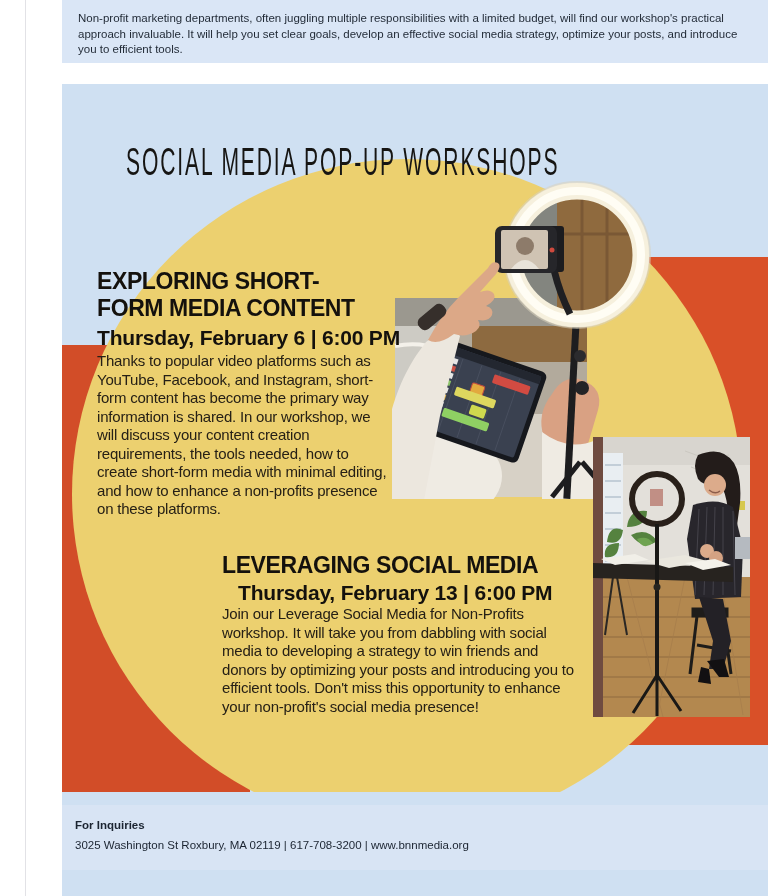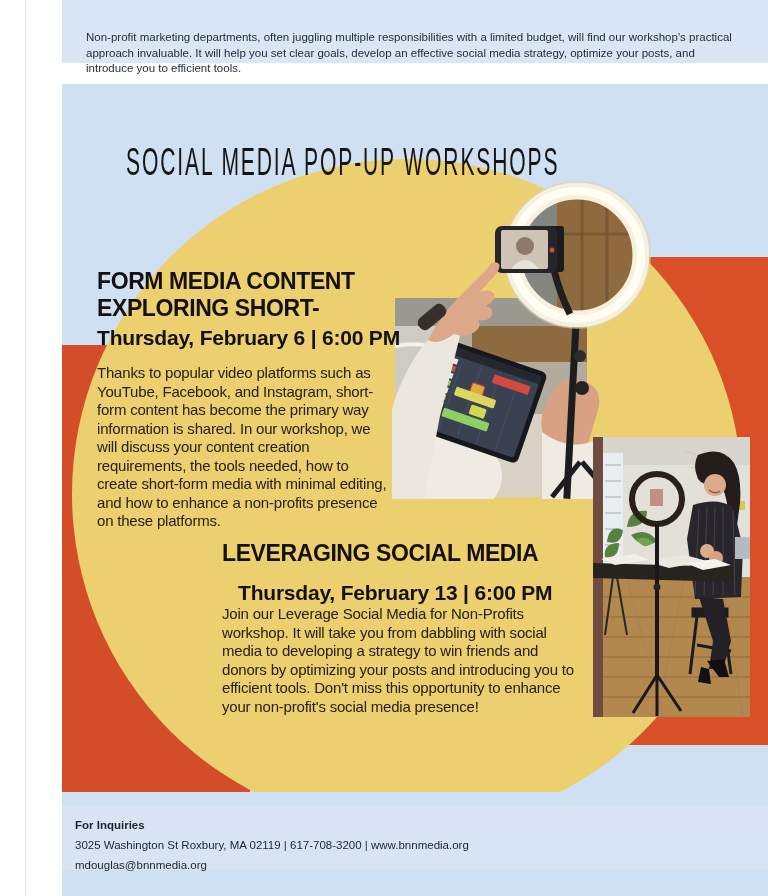--- a/index.html
+++ b/index.html
@@ -2,41 +2,41 @@
 <html><head>
 <meta charset="utf-8">
 <style>
   html,body{margin:0;padding:0;background:#ffffff;}
   .page{position:relative;width:768px;height:896px;background:#ffffff;overflow:hidden;
         font-family:"Liberation Sans", sans-serif;}
   .page-edge{position:absolute;left:25px;top:0;bottom:0;width:1px;background:#e2e2e6;}
 
   
   .top-bar{position:absolute;left:62px;top:0;width:706px;height:63px;background:#dae6f6;}
-  .top-bar p{margin:8px;padding:22px 26px 0 16px;font-size:11.5px;line-height:15.5px;
+  .top-bar p{margin:0;padding:11px 26px 0 16px;font-size:11.5px;line-height:15.5px;
              color:#1f2834;letter-spacing:0;}
 
   
   .flyer{position:absolute;left:62px;top:84px;width:706px;height:818px;background:#cfe0f2;overflow:hidden;padding-left:48px;}
   .flyer-bg{position:absolute;left:0;top:0;}
 
   .poster-title{position:absolute;left:64px;top:56px;margin:0;white-space:nowrap;
                 font-size:34px;font-weight:400;letter-spacing:3px;color:#161513;
                 transform:scale(0.62,1.12);transform-origin:0 0;}
 
   .w-heading{position:absolute;margin:0;font-weight:bold;font-size:23px;line-height:27px;
              letter-spacing:-0.4px;color:#14110d;}
   .w-heading span{display:block;}
   .w-datetime{position:absolute;margin:0;font-weight:bold;font-size:21px;color:#14110d;letter-spacing:-0.2px;}
   .w-body{position:absolute;margin:0;font-size:15px;line-height:18.5px;color:#262016;letter-spacing:-0.2px;}
 
   .w1-heading{left:35px;top:184px;}
   .w1-datetime{left:35px;top:242px;}
-  .w1-body{left:35px;top:280px;width:294px;}
-  .w2-heading{left:160px;top:456px;}
+  .w1-body{left:35px;top:268px;width:294px;}
+  .w2-heading{left:160px;top:468px;}
   .w2-datetime{left:176px;top:497px;}
   .w2-body{left:160px;top:521px;width:354px;}
 
   .photo1{position:absolute;left:330px;top:80px;width:295px;height:335px;}
   .photo2{position:absolute;left:531px;top:353px;width:157px;height:280px;}
 
   
   .footer{position:absolute;left:62px;top:805px;width:706px;height:65px;background:#d8e4f4;
           color:#1b2431;font-size:11.5px;line-height:20px;}
   .footer .inner{padding:10px 0 0 13px;}
@@ -198,33 +198,32 @@
       </g>
 
       <g>
         <rect x="62" y="87" width="4" height="152" fill="#191816"></rect>
         <circle cx="64" cy="150" r="3.5" fill="#26241f"></circle>
         <path d="M64,238 L40,276 M64,238 L88,274 M64,238 L64,279" stroke="#191816" stroke-width="3"></path>
       </g>
     </svg>
 
     <h2 class="w-heading w1-heading">
+      <span>EXPLORING SHORT-</span>
       <span>FORM MEDIA CONTENT</span>
-      <span>EXPLORING SHORT-</span>
     </h2>
     <p class="w-datetime w1-datetime">Thursday, February 6 | 6:00 PM</p>
     <p class="w-body w1-body">Thanks to popular video platforms such as YouTube, Facebook, and Instagram, short-form content has become the primary way information is shared. In our workshop, we will discuss your content creation requirements, the tools needed, how to create short-form media with minimal editing, and how to enhance a non-profits presence on these platforms.</p>
 
     <h2 class="w-heading w2-heading">
       <span>LEVERAGING SOCIAL MEDIA</span>
     </h2>
     <p class="w-datetime w2-datetime">Thursday, February 13 | 6:00 PM</p>
     <p class="w-body w2-body">Join our Leverage Social Media for Non-Profits workshop. It will take you from dabbling with social media to developing a strategy to win friends and donors by optimizing your posts and introducing you to efficient tools. Don't miss this opportunity to enhance your non-profit's social media presence!</p>
   </div>
 
   <div class="footer">
     <div class="inner">
       <p class="bold">For Inquiries</p>
       <p>3025 Washington St Roxbury, MA 02119 | 617-708-3200 | www.bnnmedia.org</p>
-      <p>mdouglas@bnnmedia.org</p>
     </div>
   </div>
 </div>
 
 </body></html>

